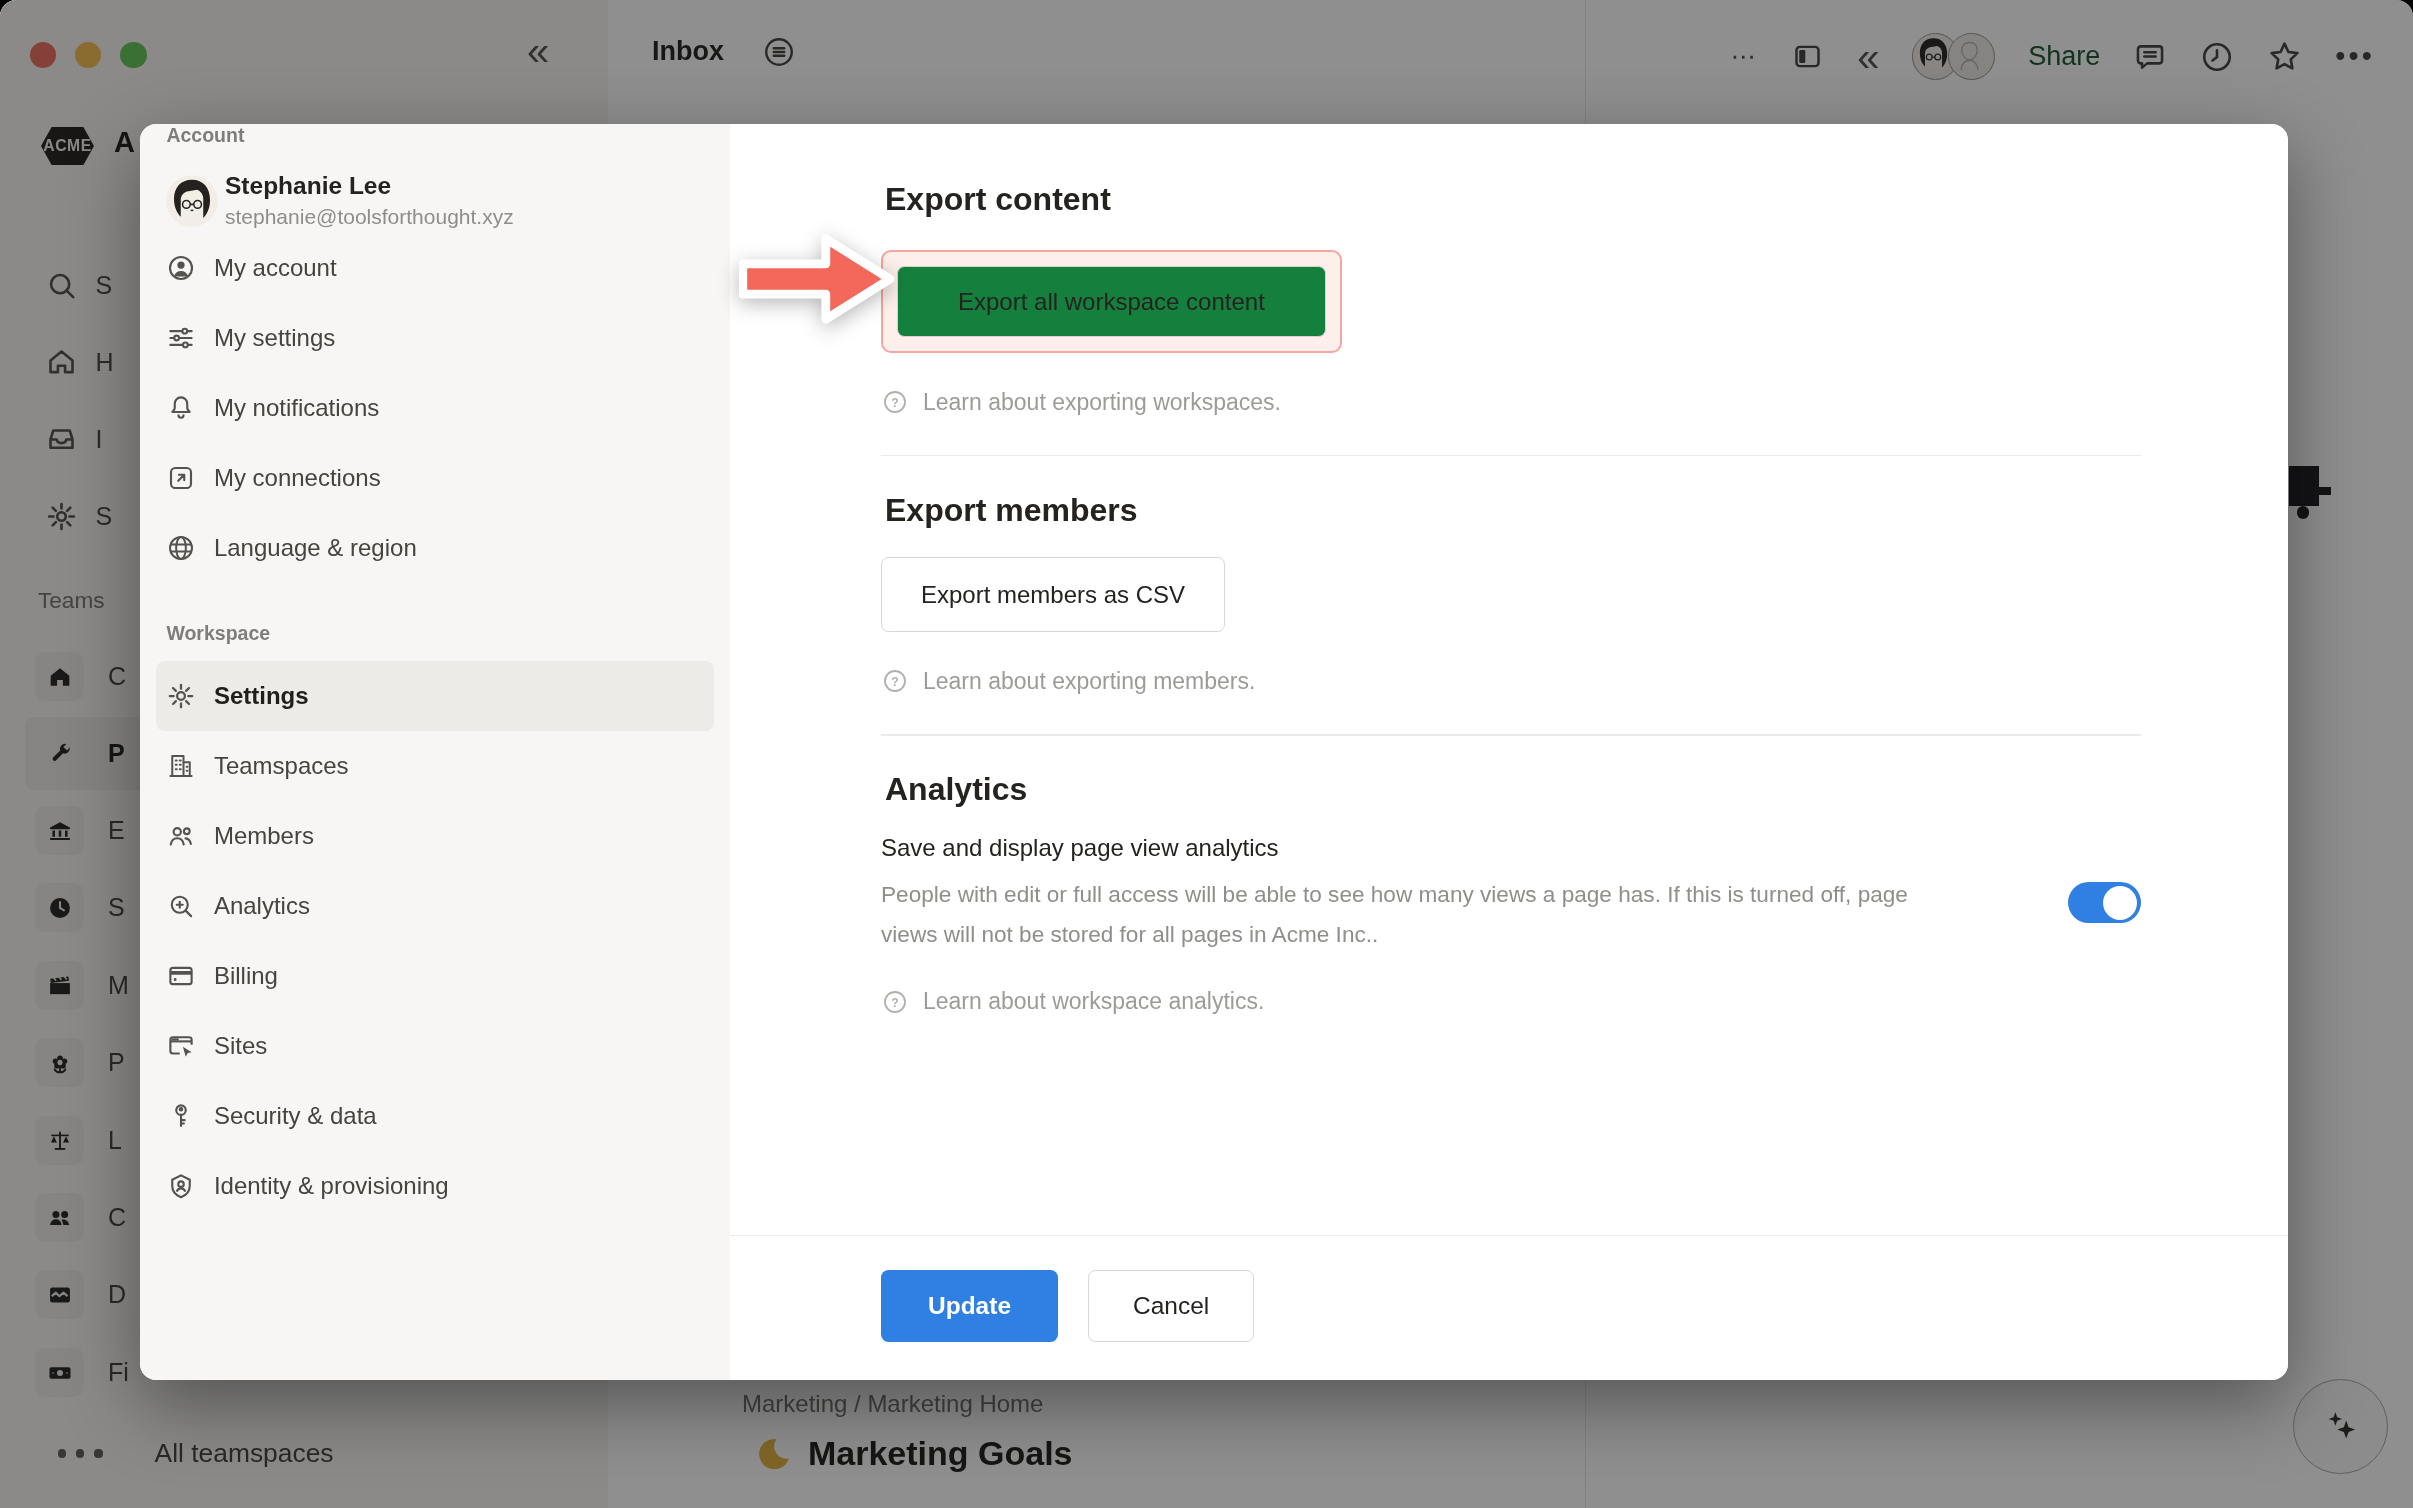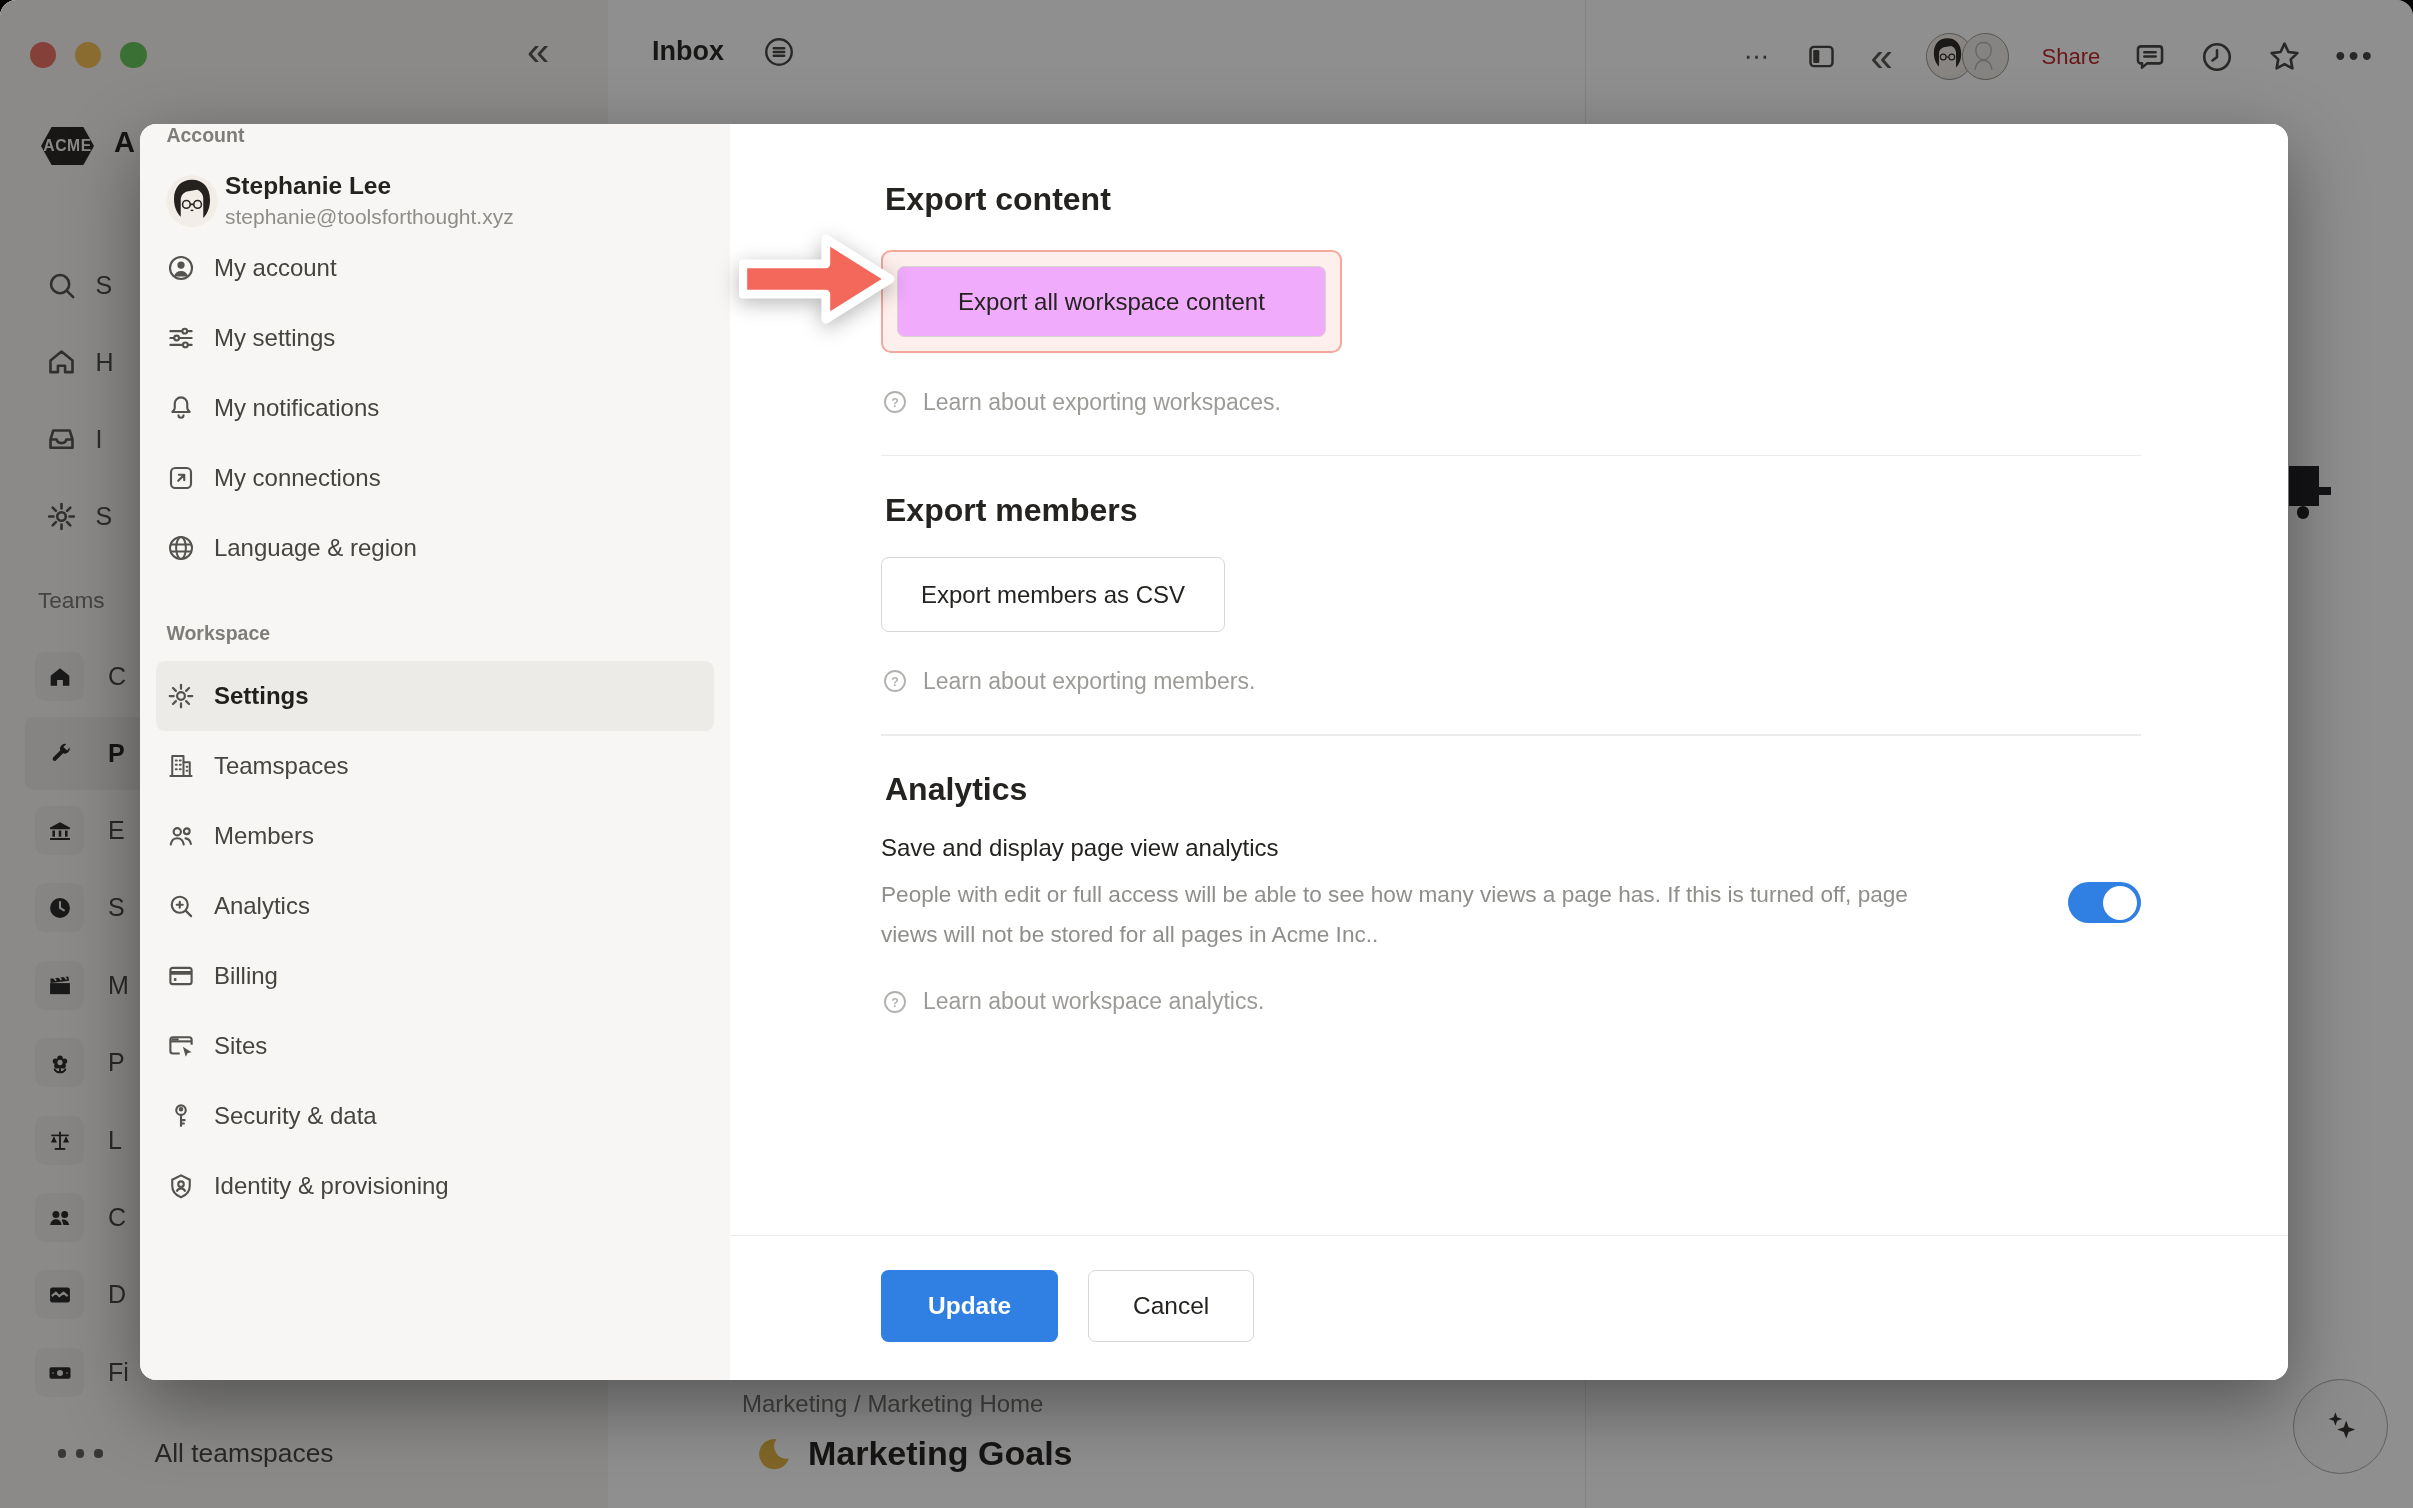--- a/index.html
+++ b/index.html
@@ -10,21 +10,21 @@
   .bg{position:absolute;inset:0;z-index:0;}
   .bg-sidebar{position:absolute;left:0;top:0;bottom:0;width:608px;background:#F7F6F3;}
   .bg-panel{position:absolute;left:608px;top:0;bottom:0;width:977px;background:#FFFFFF;border-right:1.3px solid #E9E7E4;}
   .traffic{position:absolute;left:29.5px;top:42px;display:flex;gap:19px;}
   .tl{width:26.4px;height:26.4px;border-radius:50%;}
   .tl.red{background:#EE6A5F;} .tl.yellow{background:#F5BD4F;} .tl.green{background:#61C454;}
   .chev2{color:#504F4B;font-size:40px;line-height:1;font-weight:400;}
   .bg-title{position:absolute;left:652px;top:36px;font-size:27px;font-weight:700;color:#1E1D1B;}
   .iconbox{display:inline-flex;align-items:center;justify-content:center;color:#3F3E3A;}
   .bg-top-right{position:absolute;right:38px;top:33px;display:flex;align-items:center;gap:33px;color:#3F3E3A;}
-  .share-lb{font-size:22px;color:#b91c1c;}
+  .share-lb{font-size:27px;color:#14532d;}
   .avatars{display:flex;}
   .av{width:45px;height:45px;border-radius:50%;border:1.9px solid #8F8E8A;overflow:hidden;background:#EFEBE4;}
   .av+.av{margin-left:-11.3px;}
   .logo{position:absolute;left:41px;top:127px;width:53px;height:38px;background:#1F1E1C;
         clip-path:polygon(20% 0,80% 0,100% 50%,80% 100%,20% 100%,0 50%);
         display:flex;align-items:center;justify-content:center;color:#F4F2EE;
         font-size:15.7px;font-weight:700;letter-spacing:0.6px;}
   .ws-initial{position:absolute;left:114px;top:126px;font-size:29px;font-weight:700;color:#1B1A18;}
   .bg-nav-row{position:absolute;left:0;width:608px;height:69px;display:flex;align-items:center;}
   .bg-nav-row .nicon{margin-left:45px;width:33px;color:#4E4D49;}
@@ -63,21 +63,21 @@
   .srow{display:flex;align-items:center;gap:17.6px;height:70px;margin:0 16.3px;padding-left:10px;border-radius:8.8px;}
   .srow .sicon{width:30px;height:30px;flex:none;color:#55534F;}
   .srow .slabel{font-size:24px;font-weight:500;color:#45443F;white-space:nowrap;}
   .srow.sel{background:#ECEBE8;}
   .srow.sel .slabel{font-weight:700;color:#201F1C;}
   .gap-ws{height:39px;}
   
   .m-main{position:relative;flex:1;background:#fff;padding:53px 148px 0 151px;box-sizing:border-box;}
   .m-main h2{margin:4px;font-size:32px;font-weight:600;color:#242320;}
   .hl-wrap{display:inline-block;margin-top:28px;border:2.5px solid #F3A79D;background:#FCEFEC;border-radius:10px;padding:14px;}
-  .btn-export{height:69px;padding:0 60px;border:1.9px solid #D9D3CF;border-radius:7.5px;background:#f0abfc;
+  .btn-export{height:69px;padding:0 60px;border:1.9px solid #D9D3CF;border-radius:7.5px;background:#15803d;
               display:flex;align-items:center;font-size:24px;font-weight:500;color:#242320;}
   .learn{display:flex;align-items:center;gap:14px;margin-top:35px;color:#9C9B97;font-size:23px;}
   .qmark{width:28px;height:28px;flex:none;color:#B2B1AD;}
   .divider{height:1.3px;background:#EDEBE9;width:1260px;margin-top:39px;}
   .btn-outline{display:inline-flex;align-items:center;height:73px;padding:0 39px;border:1.9px solid #D9D6D2;
                border-radius:7.5px;background:#fff;font-size:24px;font-weight:500;color:#242320;}
   .set-row{display:flex;width:1260px;margin-top:26.4px;}
   .set-title{font-size:24px;font-weight:500;color:#242320;}
   .set-desc{margin-top:12.6px;width:1062px;font-size:22.6px;line-height:40px;color:#8F8E8A;}
   .toggle{margin-left:auto;margin-top:48px;width:73px;height:41px;border-radius:21.4px;background:#2F80E2;position:relative;flex:none;}

